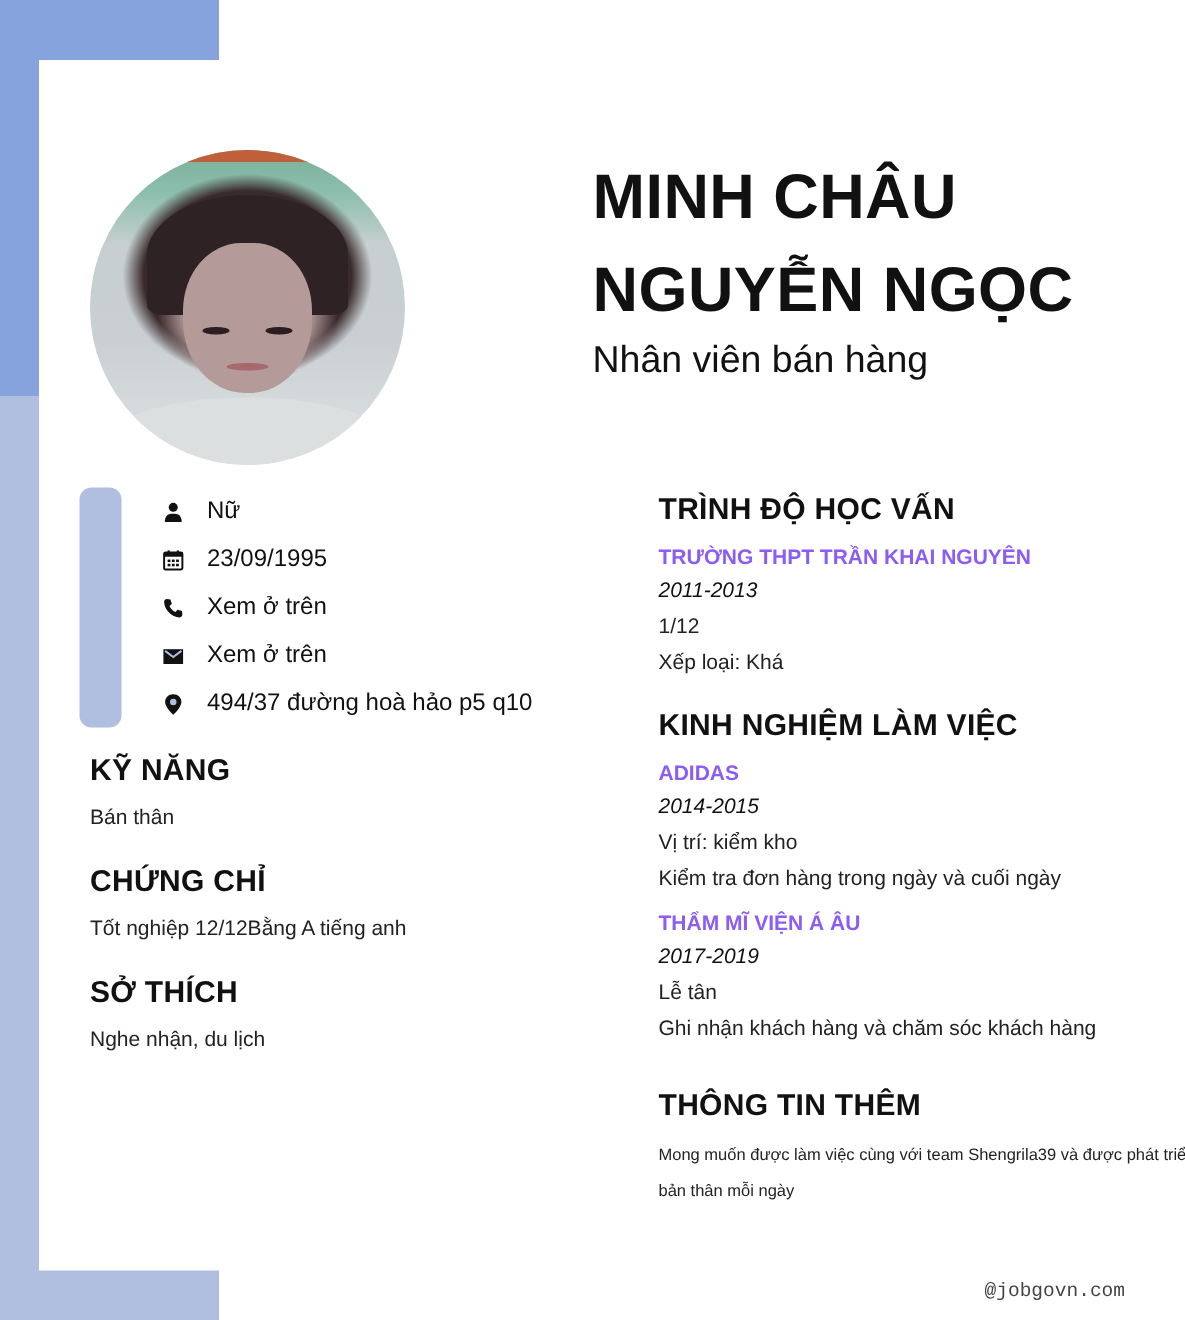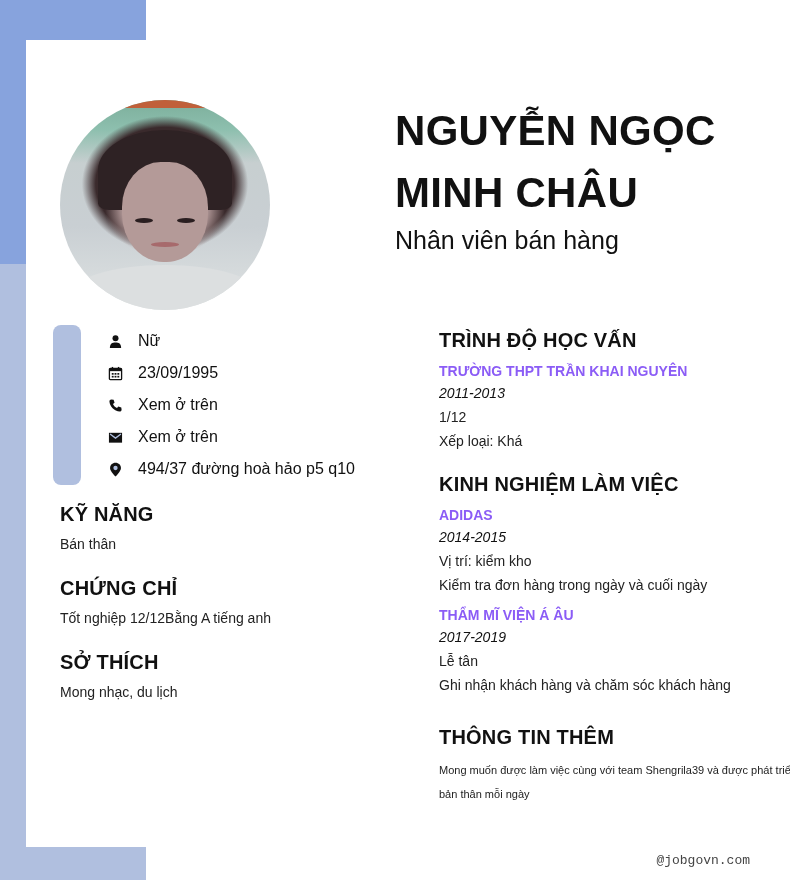--- a/index.html
+++ b/index.html
@@ -123,26 +123,26 @@
 <div class="left-sec" style="top:503px">
   <div class="sec-title">KỸ NĂNG</div>
   <div class="sec-body">Bán thân</div>
 </div>
 <div class="left-sec" style="top:577px">
   <div class="sec-title">CHỨNG CHỈ</div>
   <div class="sec-body">Tốt nghiệp 12/12Bằng A tiếng anh</div>
 </div>
 <div class="left-sec" style="top:651px">
   <div class="sec-title">SỞ THÍCH</div>
-  <div class="sec-body">Mong nhạc, du lịch</div>
+  <div class="sec-body">Nghe nhận, du lịch</div>
 </div>
 
 <div class="name">
+  <div>MINH CHÂU</div>
   <div>NGUYỄN NGỌC</div>
-  <div>MINH CHÂU</div>
 </div>
 <div class="job-title">Nhân viên bán hàng</div>
 
 <div class="right-sec" style="top:327px">
   <div class="r-title">TRÌNH ĐỘ HỌC VẤN</div>
   <div>
     <div class="r-org">TRƯỜNG THPT TRẦN KHAI NGUYÊN</div>
     <div class="r-period">2011-2013</div>
     <div class="r-line">1/12</div>
     <div class="r-line">Xếp loại: Khá</div>

